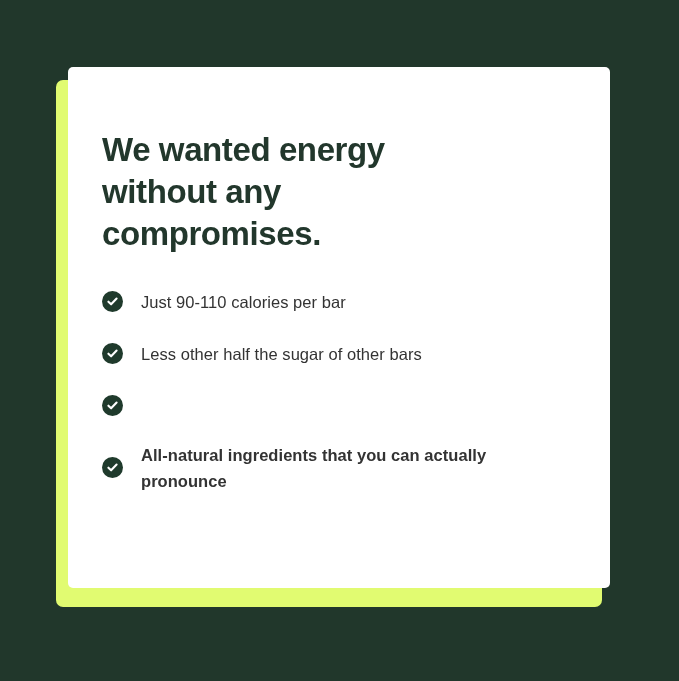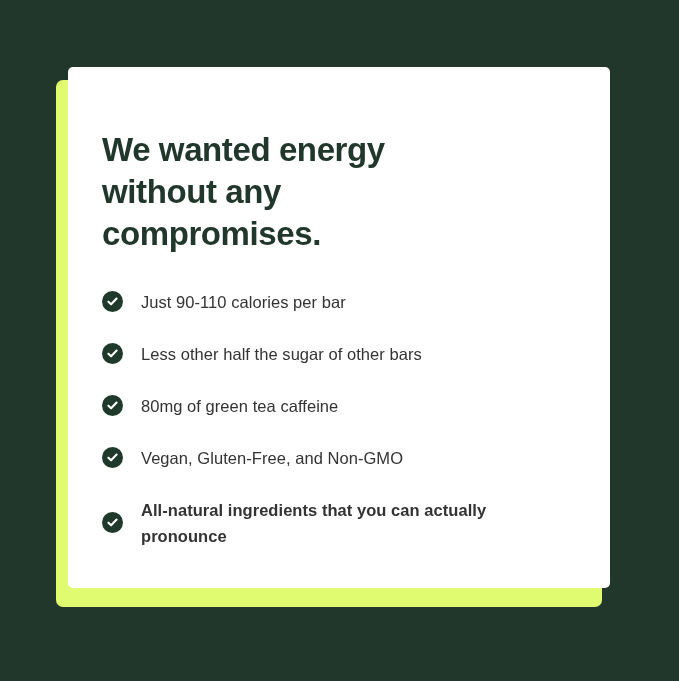--- a/index.html
+++ b/index.html
@@ -131,31 +131,22 @@
         </span>
         <span class="benefit-text">Less other half the sugar of other bars</span>
       </li>
 
       <li class="benefit-item">
         <span class="check-badge">
           <svg width="13" height="13" viewBox="0 0 13 13" aria-hidden="true">
             <path d="M2.4 6.7 L5.1 9.3 L10.6 3.6" fill="none" stroke="#ffffff" stroke-width="2.1" stroke-linecap="round" stroke-linejoin="round"></path>
           </svg>
         </span>
-        <span class="benefit-text">80mg of green tea caffeine</span>
       </li>
 
-      <li class="benefit-item">
-        <span class="check-badge">
-          <svg width="13" height="13" viewBox="0 0 13 13" aria-hidden="true">
-            <path d="M2.4 6.7 L5.1 9.3 L10.6 3.6" fill="none" stroke="#ffffff" stroke-width="2.1" stroke-linecap="round" stroke-linejoin="round"></path>
-          </svg>
-        </span>
-        <span class="benefit-text">Vegan, Gluten-Free, and Non-GMO</span>
-      </li>
 
       <li class="benefit-item two-line">
         <span class="check-badge">
           <svg width="13" height="13" viewBox="0 0 13 13" aria-hidden="true">
             <path d="M2.4 6.7 L5.1 9.3 L10.6 3.6" fill="none" stroke="#ffffff" stroke-width="2.1" stroke-linecap="round" stroke-linejoin="round"></path>
           </svg>
         </span>
         <span class="benefit-text">All-natural ingredients that you can actually pronounce</span>
       </li>
 

